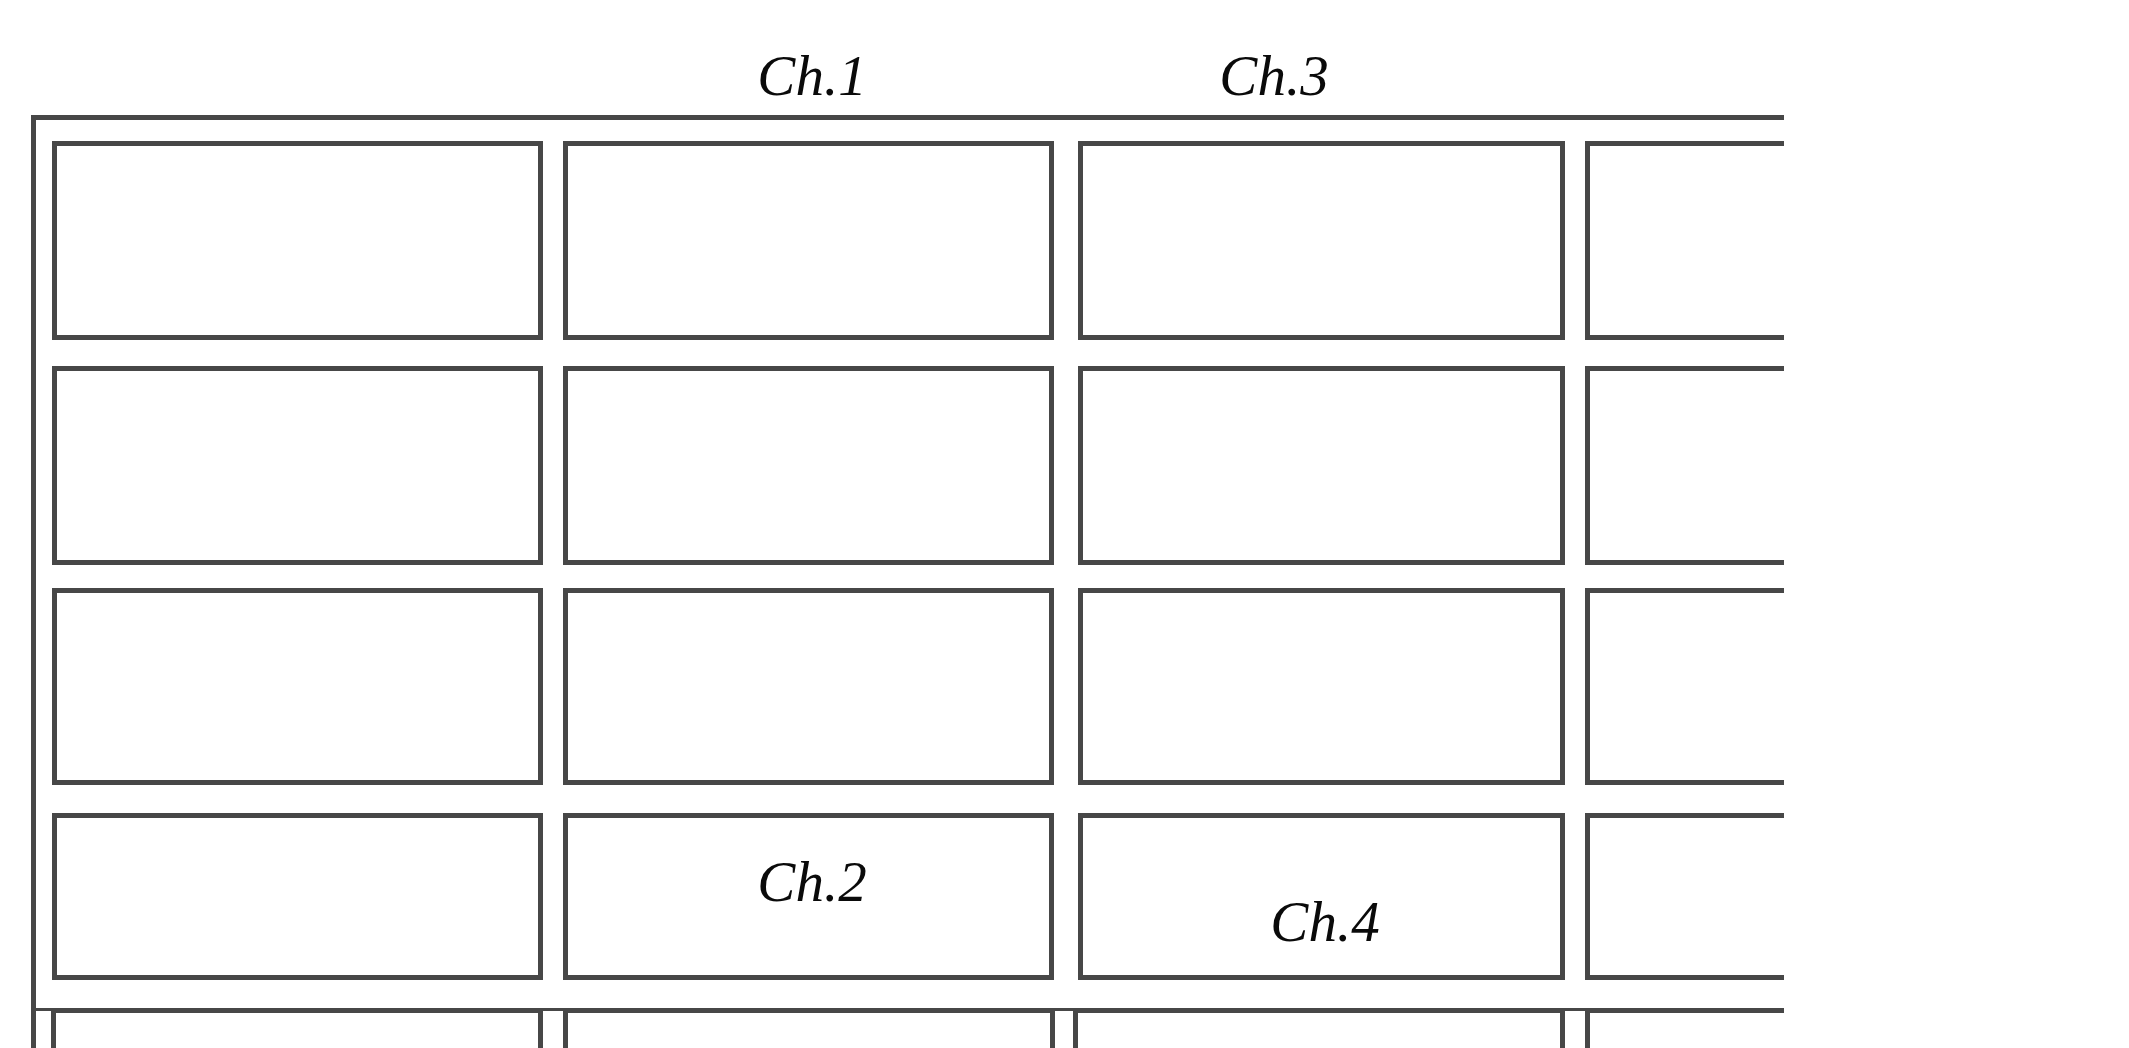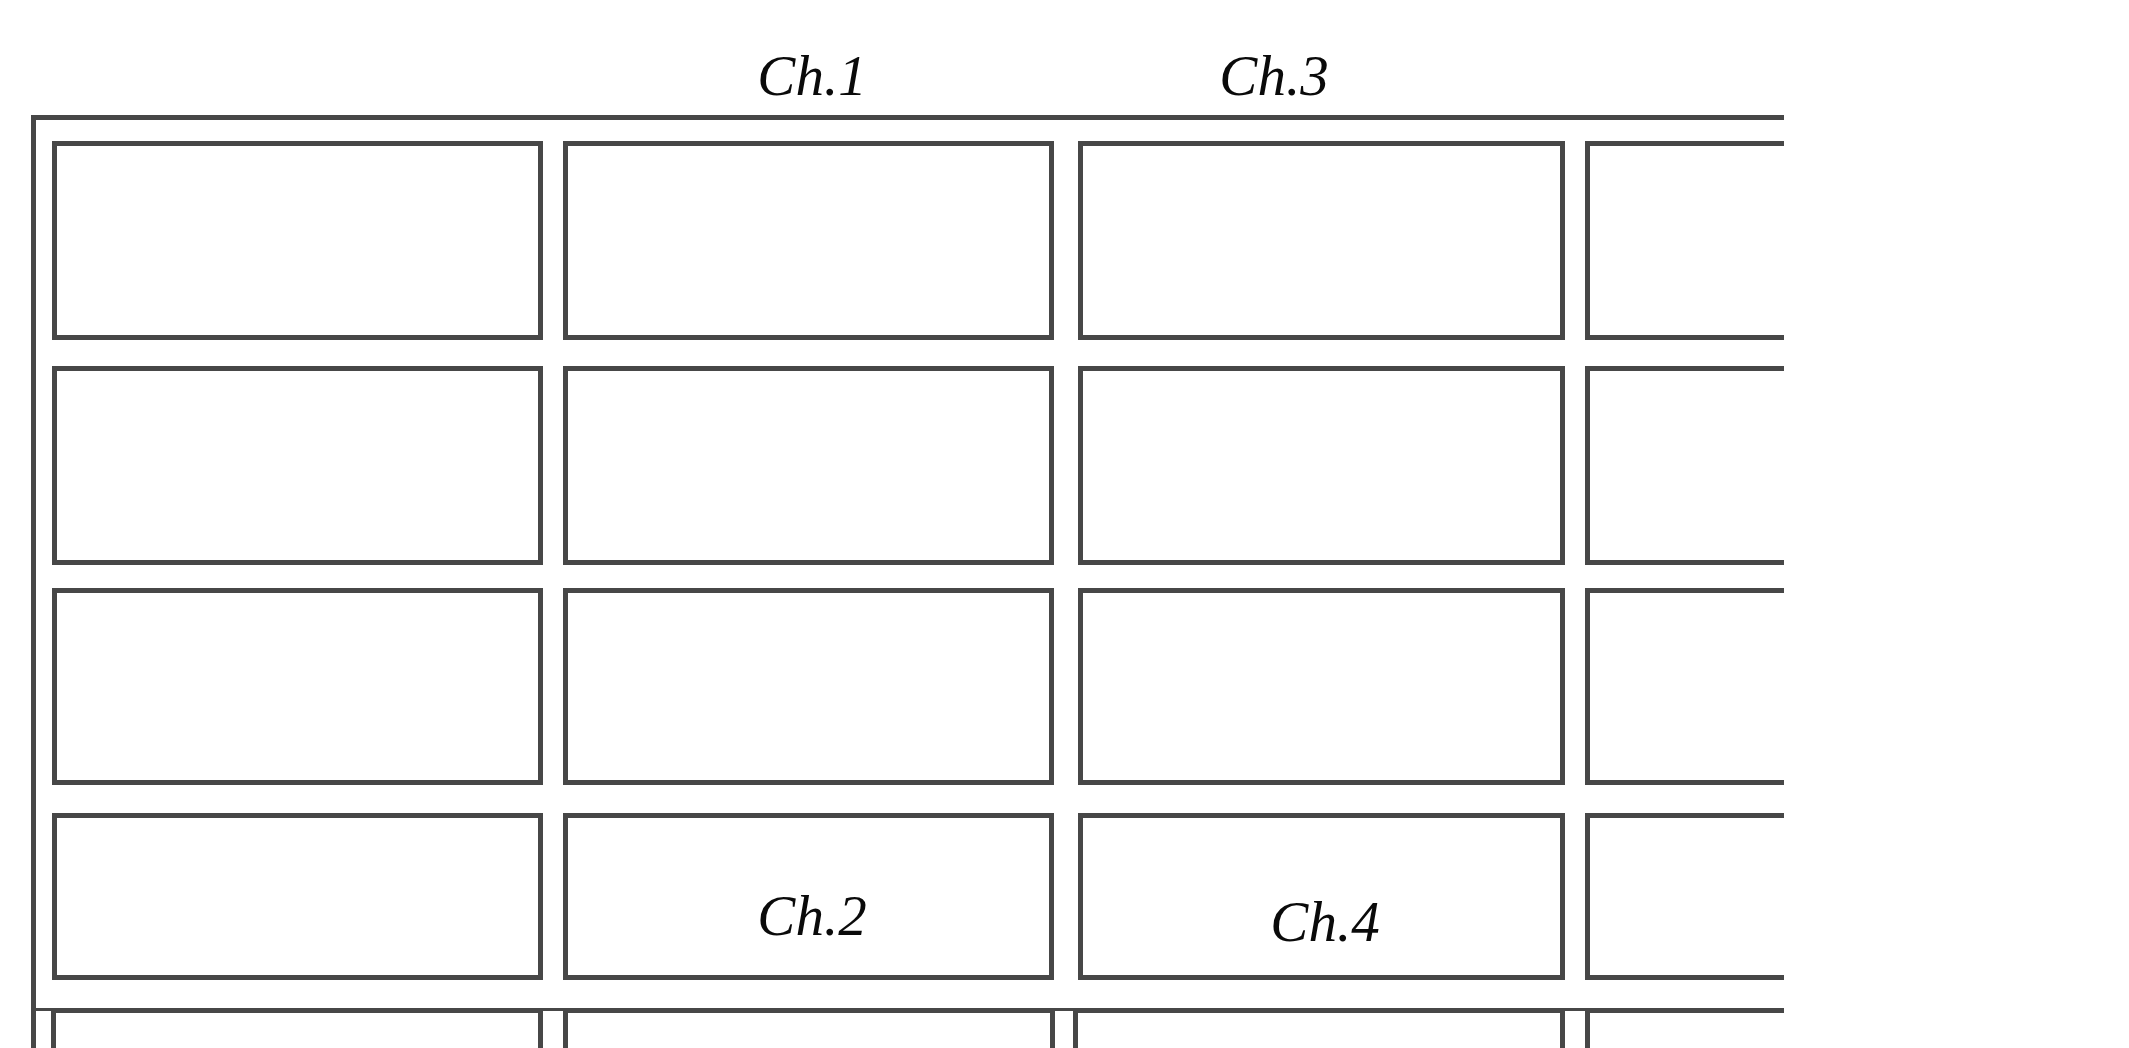--- a/index.html
+++ b/index.html
@@ -66,21 +66,21 @@
     position:absolute;
     transform:translateX(-50%);
     font-style:italic;
     font-size:57px;
     line-height:1.1;
     color:var(--text);
     white-space:nowrap;
   }
   .ch1{left:812px;  top:8px}
   .ch3{left:1274px; top:8px}
-  .ch2{left:812px;  top:848px}
+  .ch2{left:812px;  top:814px}
   .ch4{left:1325px; top:854px}
 </style>
 </head>
 <body>
 
 <div class="stage">
 
   <div class="ch-label ch1">Ch.1</div>
   <div class="ch-label ch3">Ch.3</div>
 

